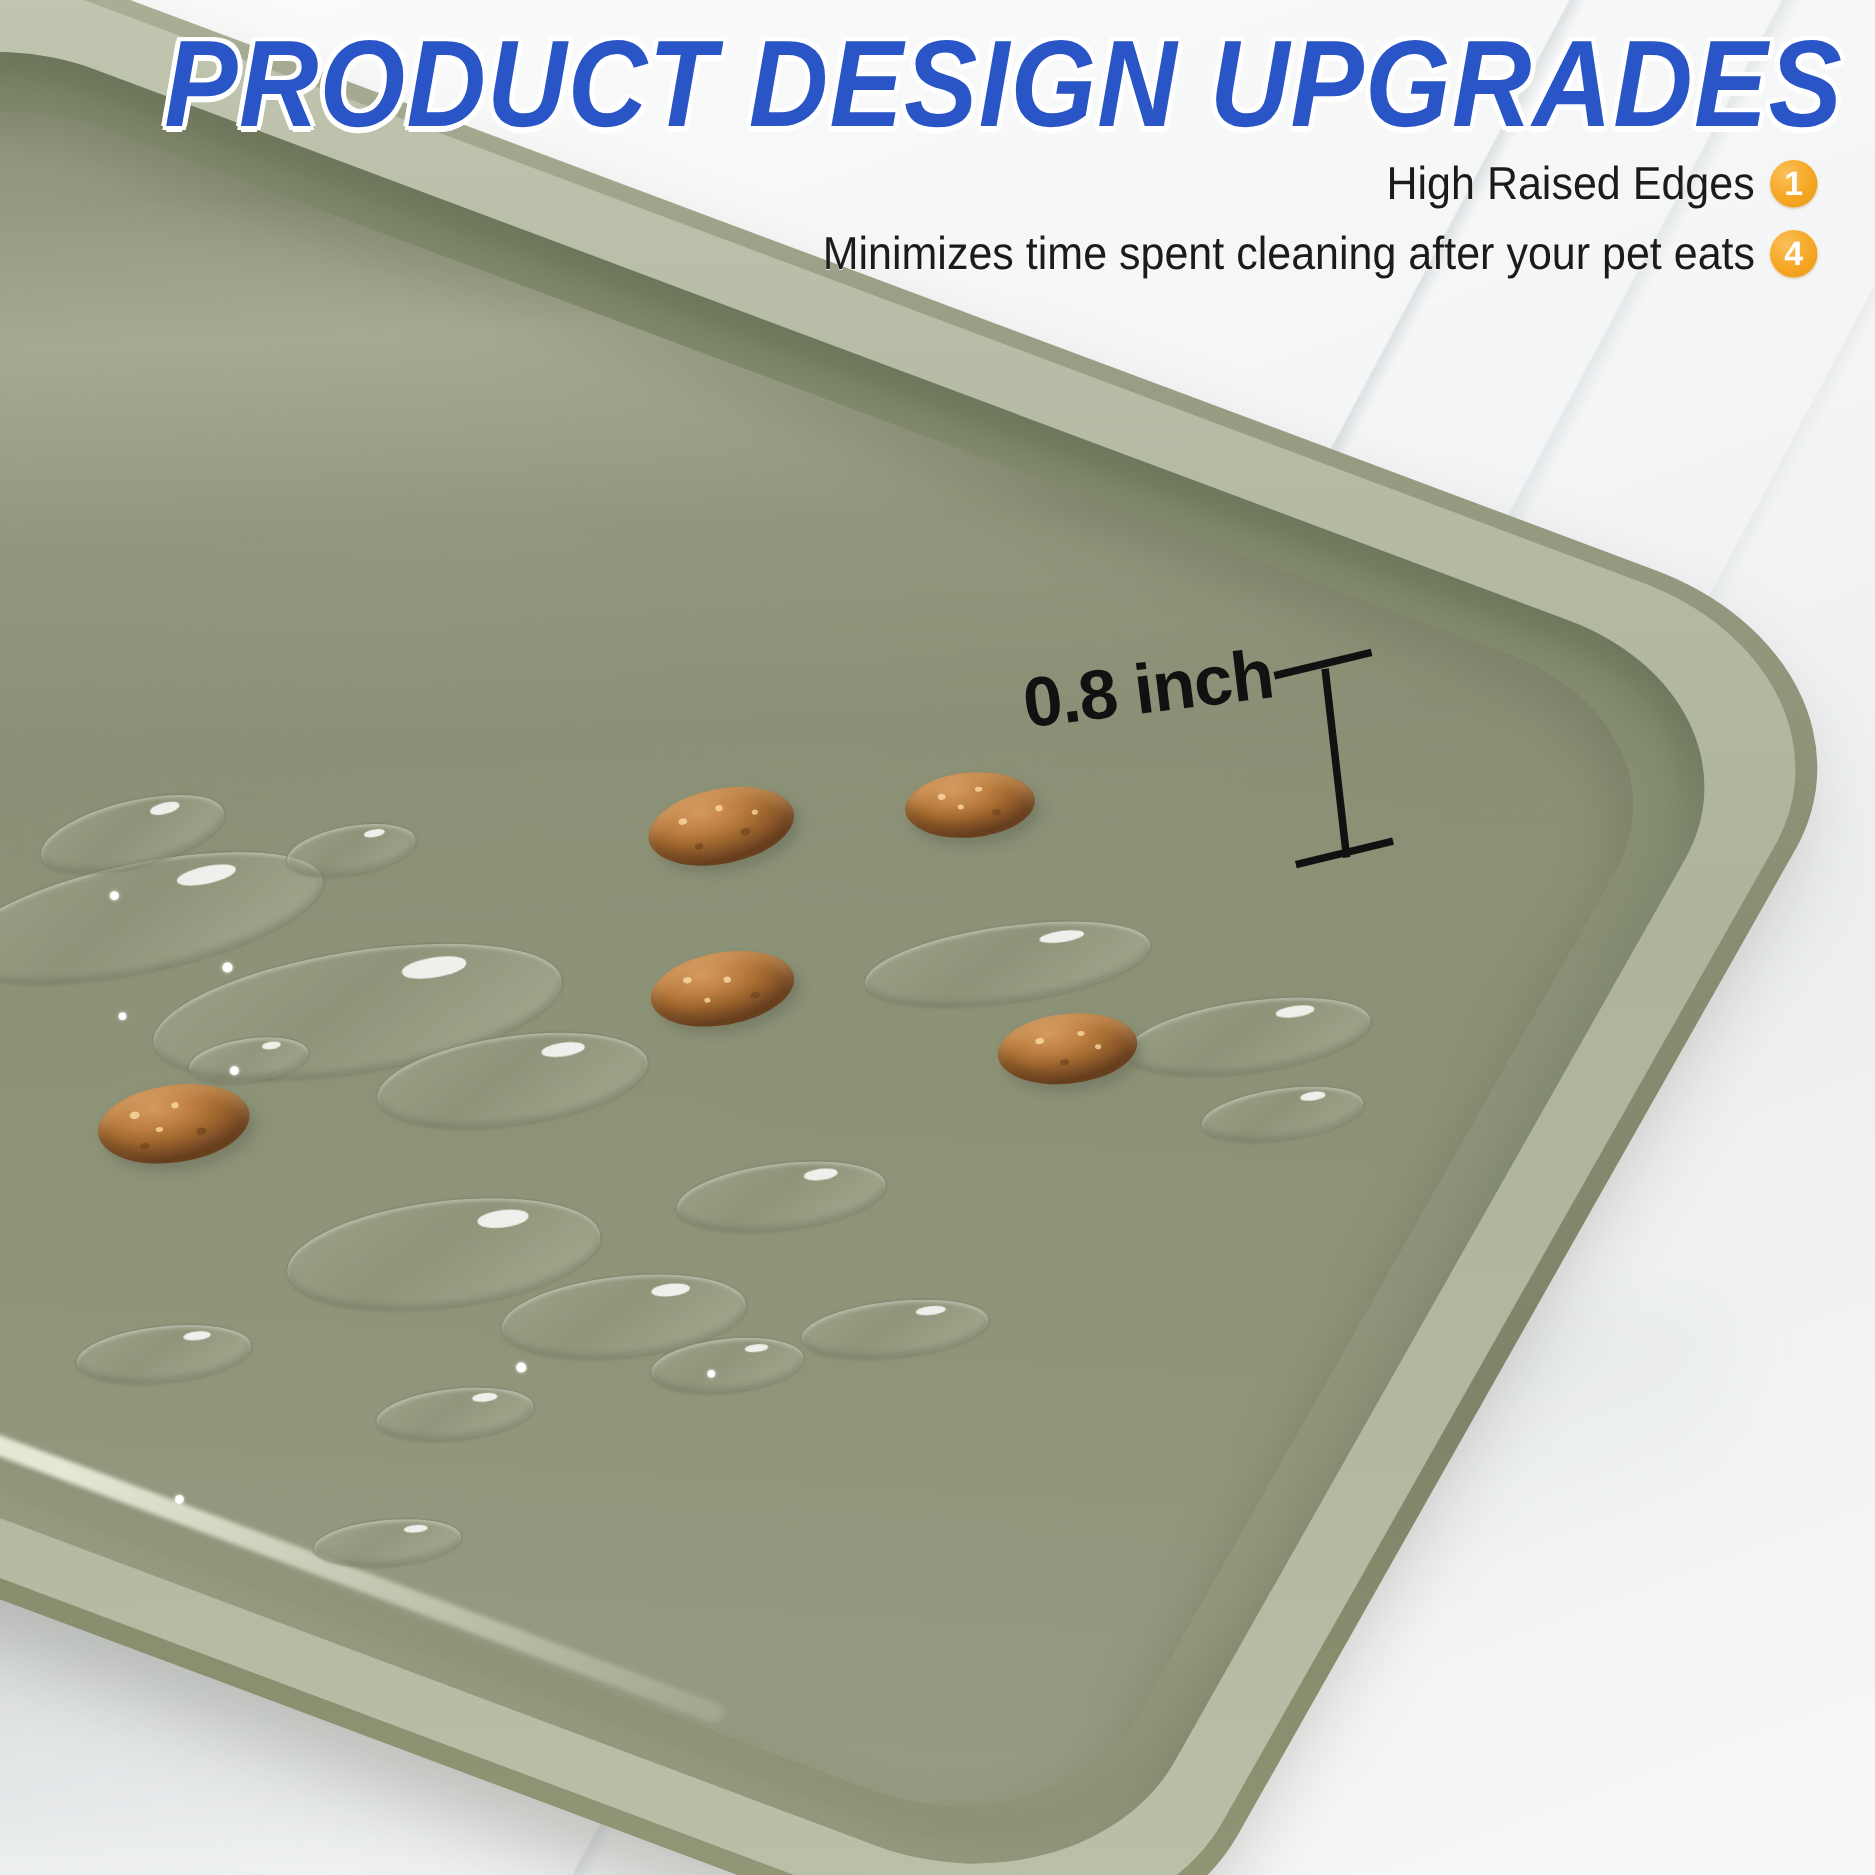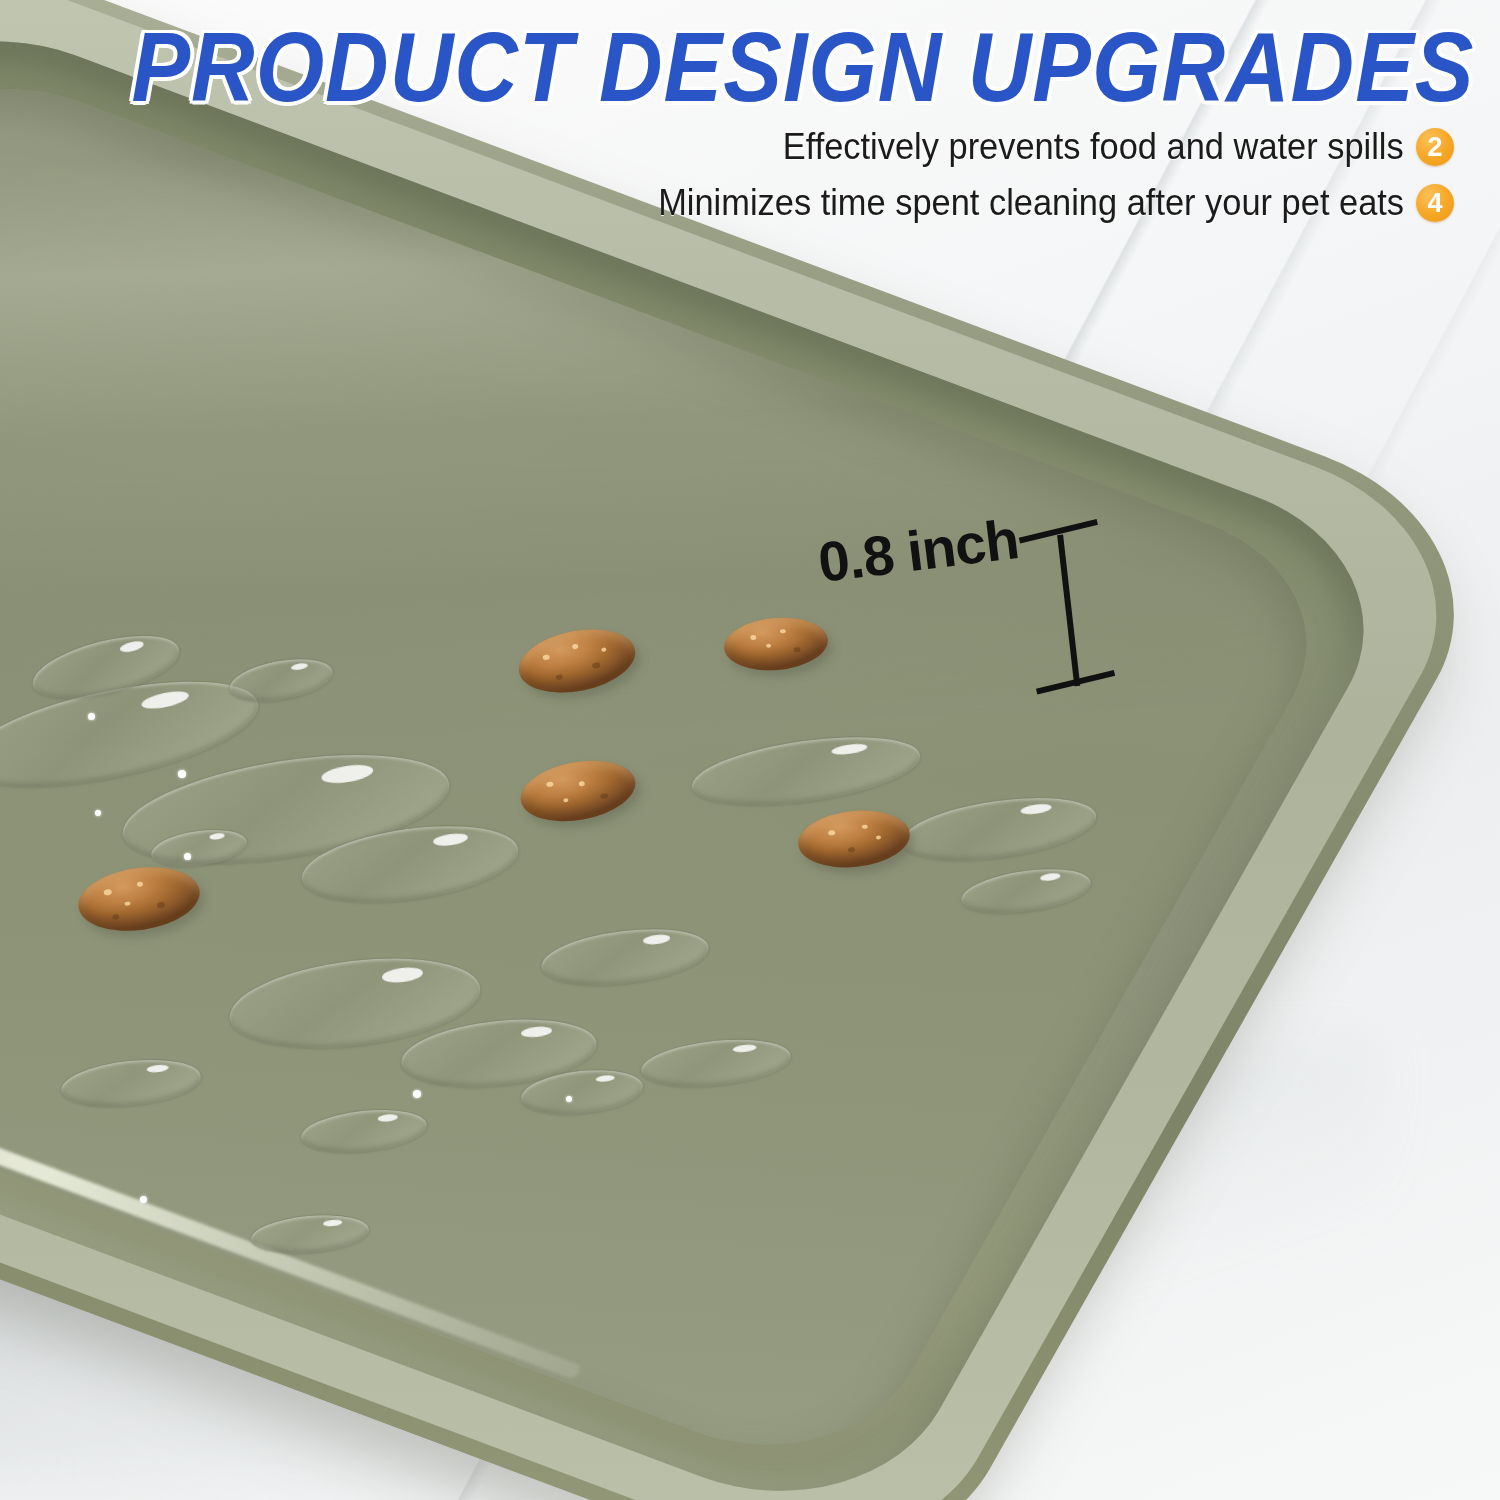--- a/index.html
+++ b/index.html
@@ -236,25 +236,25 @@
   <div class="dim-beam" style="left:1028px;top:528px;width:90px;height:170px;">
     <span class="bar" style="left:0;top:4px;width:80px;height:6px;transform:rotate(-7deg);transform-origin:left center;"></span>
     <span class="bar" style="left:38px;top:6px;width:6px;height:152px;"></span>
     <span class="bar" style="left:0;top:156px;width:80px;height:6px;transform:rotate(-7deg);transform-origin:left center;"></span>
   </div>
 
   <div class="title">PRODUCT DESIGN UPGRADES</div>
 
   <div class="bullets">
 
-
     <div class="bullet">
-      <span class="bullet-text">Effectively prevents food and water spills</span>
-      <span class="badge">2</span>
-    </div>
+      <span class="bullet-text">High Raised Edges</span>
+      <span class="badge">1</span>
+    </div>
+
 
 
     <div class="bullet">
       <span class="bullet-text">Minimizes time spent cleaning after your pet eats</span>
       <span class="badge">4</span>
     </div>
 
   </div>
 
 </div>

